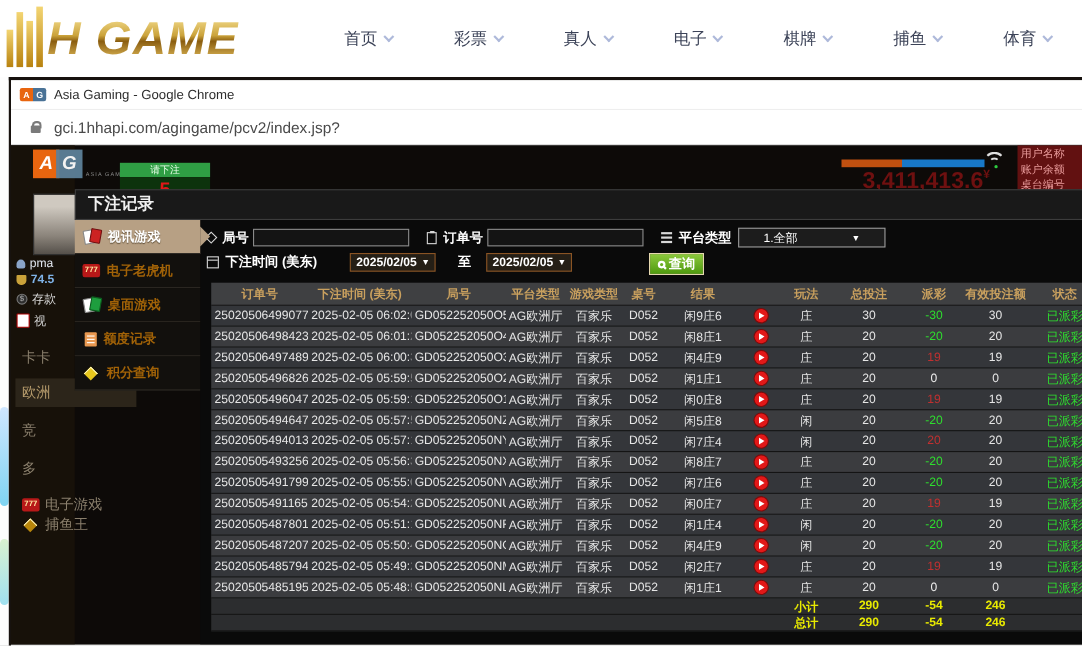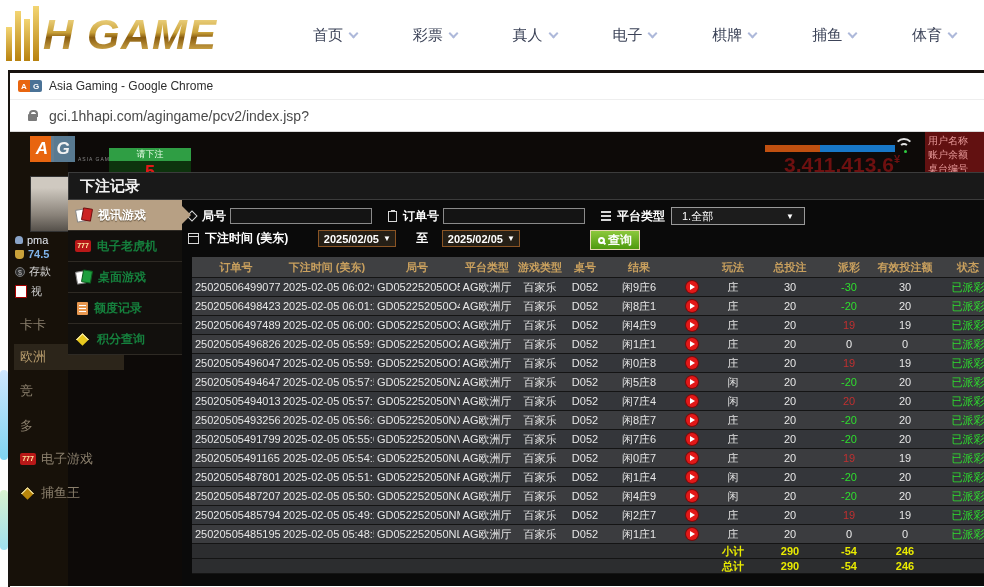--- a/index.html
+++ b/index.html
@@ -70,21 +70,21 @@
   .icon-wifi i { position:absolute; border:2px solid #e0e0e0; border-radius:50%; border-bottom-color:transparent; border-left-color:transparent; border-right-color:transparent; transform:rotate(0deg); }
   .icon-wifi i:nth-child(1){ left:0; top:0; width:20px; height:20px; }
   .icon-wifi i:nth-child(2){ left:5px; top:5px; width:10px; height:10px; }
   .icon-wifi .dot { position:absolute; left:10px; top:12px; width:3px; height:3px; background:#2ecc40; border-radius:50%; }
   .info-panel { position:absolute; left:915px; top:0; width:59px; height:49px; background:#621111; padding:2px 3px; z-index:1; }
   .info-panel div { font-size:10px; color:#e89a9a; line-height:14px; white-space:nowrap; }
 
   
   .modal-title { position:absolute; left:58px; top:40px; width:918px; height:28px; background:#191919; border:1px solid #3c3c3c; color:#f2f2f2; font-size:15px; font-weight:bold; line-height:26px; padding-left:11px; z-index:5; }
   .modal-menu { position:absolute; left:58px; top:68px; width:114px; z-index:5; }
-  .menu-item { position:relative; height:31px; background:#12100d; border-bottom:1px solid #2e2a24; color:#15803d; font-size:12px; font-weight:bold; display:flex; align-items:center; gap:6px; padding-left:7px; cursor:pointer; }
+  .menu-item { position:relative; height:31px; background:#12100d; border-bottom:1px solid #2e2a24; color:#a16207; font-size:12px; font-weight:bold; display:flex; align-items:center; gap:6px; padding-left:7px; cursor:pointer; }
   .menu-item.active { background:#b7a084; color:#fff; text-shadow:0 1px 1px #5a4a34; }
   .menu-item.active::after { content:""; position:absolute; right:-9px; top:50%; margin-top:-9px; border-left:9px solid #b7a084; border-top:9px solid transparent; border-bottom:9px solid transparent; }
   .si-cards { position:relative; width:17px; height:15px; flex:none; }
   .si-cards::before { content:""; position:absolute; left:1px; top:1px; width:8px; height:11px; background:#fff; border:1px solid #888; border-radius:1px; transform:rotate(-10deg); }
   .si-cards::after { content:""; position:absolute; left:7px; top:0; width:8px; height:11px; background:#c22; border:1px solid #701010; border-radius:1px; transform:rotate(10deg); }
   .si-slot { width:16px; height:12px; background:#b81818; border-radius:2px; flex:none; position:relative; }
   .si-slot::after { content:"777"; position:absolute; left:0; right:0; top:1px; color:#ffe9a0; font-size:7px; font-weight:bold; text-align:center; line-height:10px; }
   .si-tablegames { position:relative; width:17px; height:15px; flex:none; }
   .si-tablegames::before { content:""; position:absolute; left:1px; top:1px; width:8px; height:11px; background:#fff; border:1px solid #888; border-radius:1px; transform:rotate(-10deg); }
   .si-tablegames::after { content:""; position:absolute; left:7px; top:0; width:8px; height:11px; background:#1e9e3e; border:1px solid #0c5a1e; border-radius:1px; transform:rotate(10deg); }
@@ -99,21 +99,21 @@
   .f-row1 { top:7px; } .f-row2 { top:30px; }
   .f-label { color:#fff; font-size:12px; font-weight:bold; display:flex; align-items:center; white-space:nowrap; }
   .icon-tag { width:8px; height:8px; border:1px solid #d8d8d8; transform:rotate(45deg); display:inline-block; margin-right:6px; }
   .icon-clip { width:9px; height:11px; border:1px solid #d8d8d8; position:relative; display:inline-block; margin-right:6px; }
   .icon-clip::before { content:""; position:absolute; top:-2px; left:2px; width:4px; height:2px; background:#d8d8d8; }
   .icon-cal { width:11px; height:11px; border:1px solid #d8d8d8; display:inline-block; margin-right:6px; position:relative; }
   .icon-cal::before { content:""; position:absolute; top:2px; left:0; right:0; height:1px; background:#d8d8d8; }
   .icon-listlines { width:10px; height:10px; display:inline-block; margin-right:6px; border-top:2px solid #d8d8d8; border-bottom:2px solid #d8d8d8; position:relative; }
   .icon-listlines::before { content:""; position:absolute; left:0; right:0; top:2px; height:2px; background:#d8d8d8; }
   .f-input { height:16px; background:#141414; border:1px solid #8a8a8a; color:#fff; font-size:11px; padding:0 4px; }
-  .f-select { height:18px; background:#1c1c1c; border:1px solid #999; color:#fff; font-size:11px; display:flex; align-items:center; justify-content:space-between; padding:0 10px; cursor:pointer; }
+  .f-select { height:18px; background:#1c1c1c; border:1px solid #999; color:#fff; font-size:11px; display:flex; align-items:center; justify-content:space-between; padding:0 22px; cursor:pointer; }
   .f-date { width:78px; height:17px; background:#251f16; border:1px solid #8a5424; color:#fff; font-size:11px; font-weight:bold; display:flex; align-items:center; justify-content:center; gap:4px; cursor:pointer; }
   .caret { font-size:8px; color:#fff; }
   .btn-search { position:absolute; left:408px; top:0; width:50px; height:20px; background:linear-gradient(180deg,#8cc83c,#4e9a0e); border:1px solid #e6d8b0; color:#fff; font-size:12px; font-weight:bold; display:flex; align-items:center; justify-content:center; gap:3px; cursor:pointer; }
   .icon-mag { width:7px; height:7px; border:2px solid #fff; border-radius:50%; position:relative; display:inline-block; flex:none; }
   .icon-mag::after { content:""; position:absolute; width:4px; height:2px; background:#fff; transform:rotate(45deg); right:-3px; bottom:-2px; }
 
   
   .bet-table { position:absolute; left:10px; top:57px; width:808px; }
   .t-row { display:flex; }
   .t-cell { font-size:11px; color:#e6e6e6; overflow:hidden; white-space:nowrap; display:flex; align-items:center; justify-content:center; }
@@ -235,21 +235,21 @@
       <div class="bg-item" style="top:246px;">
           <span>竞</span>
         </div>
       <div class="bg-item" style="top:281px;">
           <span>多</span>
         </div>
       <div class="bg-item" style="top:314px;">
           <span class="si-slot"></span>
           <span>电子游戏</span>
         </div>
-      <div class="bg-item" style="top:348px;font-family:Liberation Serif, serif;">
+      <div class="bg-item" style="top:332px;font-family:Liberation Serif, serif;">
           <span class="si-diamond" style="background:#b8860b"></span>
           <span>捕鱼王</span>
         </div>
       <div class="bar-progress">
           <span class="po"></span>
           <span class="pb"></span>
         </div>
       <div class="big-amount"><span>3,411,413.6</span><span class="yen">¥</span></div>
       <div class="icon-wifi">
           <i></i>

